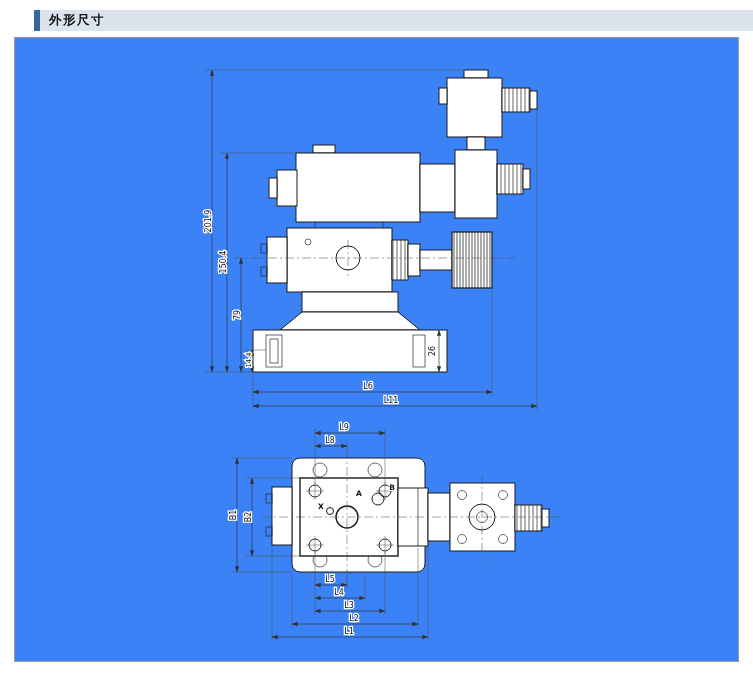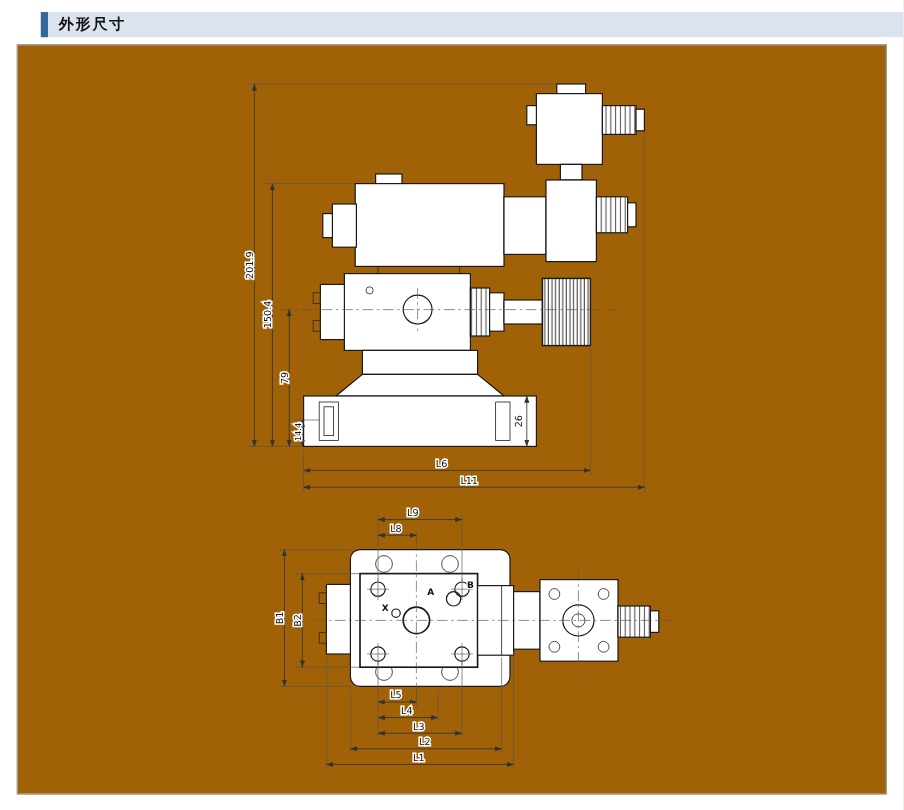--- a/index.html
+++ b/index.html
@@ -4,21 +4,21 @@
 <style>
   * { margin:0; padding:0; box-sizing:border-box; }
   html,body { width:753px; height:675px; background:#fff;
     font-family:"DejaVu Sans","Liberation Sans",sans-serif; }
   .page { position:relative; width:753px; height:675px; background:#fff; overflow:hidden; }
   .header-bar { position:absolute; left:14px; top:10px; width:725px; height:21px;
     background:#dbe4ec; display:flex; align-items:center;margin-left:20px; }
   .header-accent { width:6px; height:21px; background:#36689e; flex:0 0 auto; }
   .header-title { font-size:12.5px; font-weight:bold; color:#111; margin-left:9px; letter-spacing:1.5px; }
   .content-box { position:absolute; left:14px; top:37px; width:725px; height:625px;
-    border:1px solid #9a9a9a; background:#a16207; }
+    border:1px solid #9a9a9a; background:#3b82f6; }
   svg { display:block; }
   .ol  { fill:none; stroke:#1a1a1a; stroke-width:1; }
   .olw { fill:#ffffff; stroke:#1a1a1a; stroke-width:1; }
   .olb { fill:#ffffff; stroke:#1a1a1a; stroke-width:1.4; }
   .det { fill:none; stroke:#2a2a2a; stroke-width:0.7; }
   .dim { stroke:#333; stroke-width:0.7; fill:none; }
   .ext { stroke:#555; stroke-width:0.55; }
   .cl  { stroke:#555; stroke-width:0.55; stroke-dasharray:9 3 2 3; fill:none; }
   .dimtxt { font:8px "DejaVu Sans",sans-serif; fill:#111;
     paint-order:stroke; stroke:#fff; stroke-width:2.5px; text-anchor:middle; }

